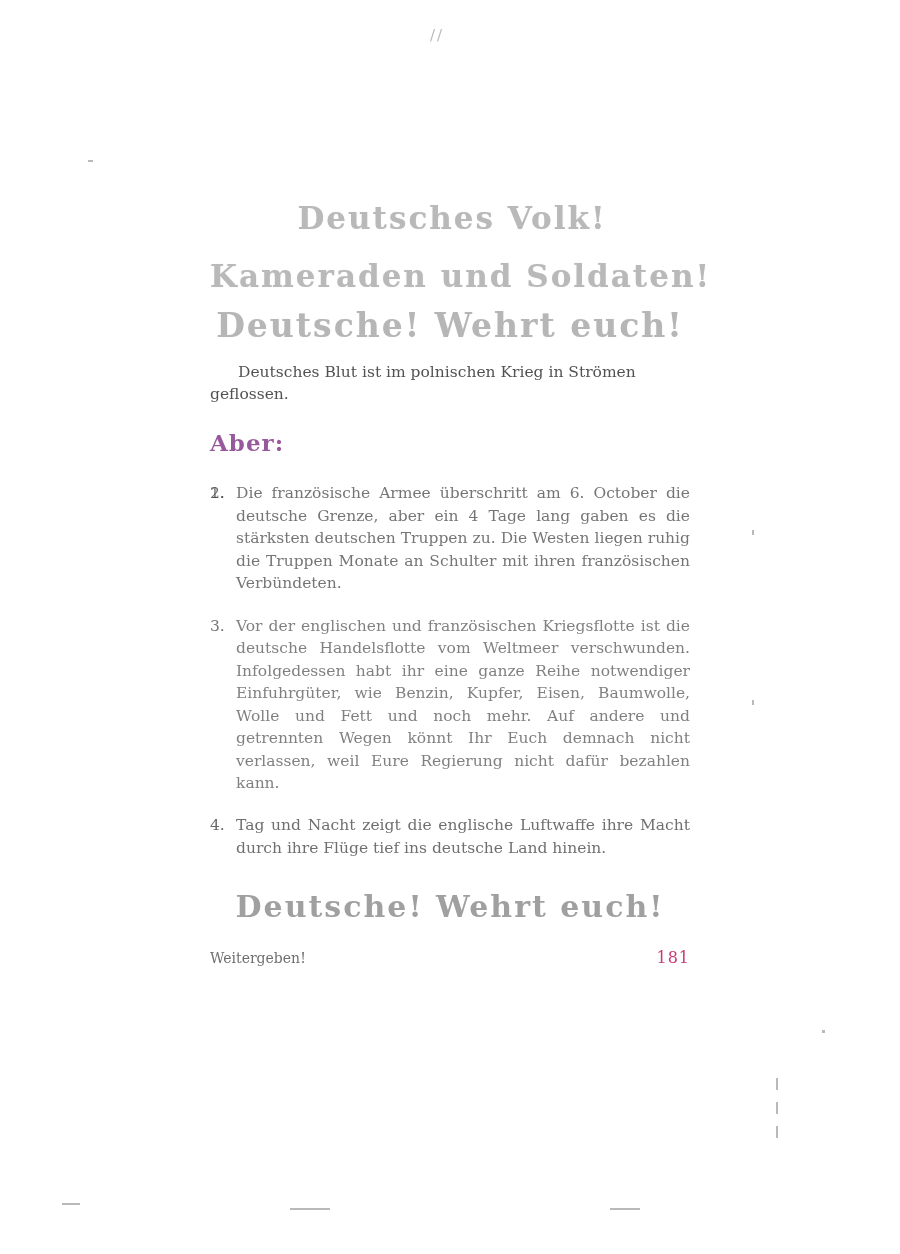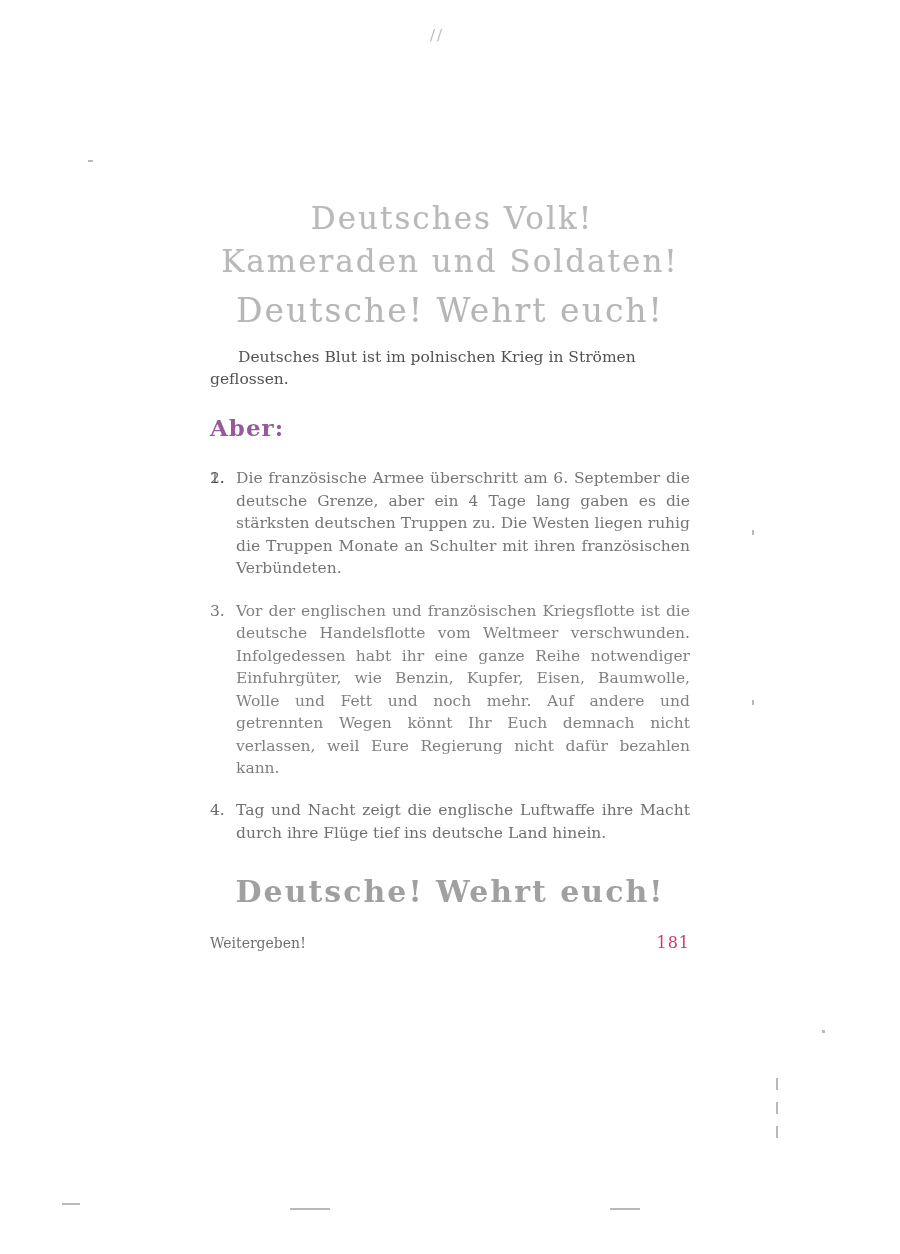--- a/index.html
+++ b/index.html
@@ -26,36 +26,36 @@
     position: absolute;
     left: 210px;
     top: 200px;
     width: 480px;
   }
 
   
   .headline {
     text-align: center;
     font-family: "DejaVu Serif", serif;
-    font-weight: normal;
+    font-weight: bold;
     letter-spacing: 2px;
     line-height: 1.22;
     color: #8f8f8f;
     opacity: 0.62;
     text-shadow: 0 0 1px #cfcfcf;
   }
   .headline .l1 {
     font-size: 31px;
     white-space: nowrap;
     margin-left: 4px;
   }
   .headline .l2 {
     font-size: 31px;
     white-space: nowrap;
-    margin-top: 5px;
+    margin-top: 20px;
   }
   .headline .l3 {
     font-size: 33px;
     margin-top: 10px;
     color: #6f6f6f;
     opacity: 0.82;
     white-space: nowrap;
   }
 
   .lead {
@@ -166,21 +166,21 @@
   <p class="lead">Deutsches Blut ist im polnischen Krieg in Strömen geflossen.</p>
 
   <div class="sublabel">Aber:</div>
 
   <ol class="points">
     <li class="faded-a">
       <span class="num">1.</span>
     </li>
     <li class="faded-b">
       <span class="num">2.</span>
-      <span>Die französische Armee überschritt am 6. September die deutsche Grenze, aber ein 4 Tage lang gaben es die stärksten deutschen Truppen zu. Die Westen liegen ruhig die Truppen Monate an Schulter mit ihren französischen Verbündeten.</span>
+      <span>Die französische Armee überschritt am 6. October die deutsche Grenze, aber ein 4 Tage lang gaben es die stärksten deutschen Truppen zu. Die Westen liegen ruhig die Truppen Monate an Schulter mit ihren französischen Verbündeten.</span>
     </li>
     <li class="faded-c">
       <span class="num">3.</span>
       <span>Vor der englischen und französischen Kriegsflotte ist die deutsche Handelsflotte vom Weltmeer verschwunden. Infolgedessen habt ihr eine ganze Reihe notwendiger Einfuhrgüter, wie Benzin, Kupfer, Eisen, Baumwolle, Wolle und Fett und noch mehr. Auf andere und getrennten Wegen könnt Ihr Euch demnach nicht verlassen, weil Eure Regierung nicht dafür bezahlen kann.</span>
     </li>
     <li class="faded-d">
       <span class="num">4.</span>
       <span>Tag und Nacht zeigt die englische Luftwaffe ihre Macht durch ihre Flüge tief ins deutsche Land hinein.</span>
     </li>
   </ol>

